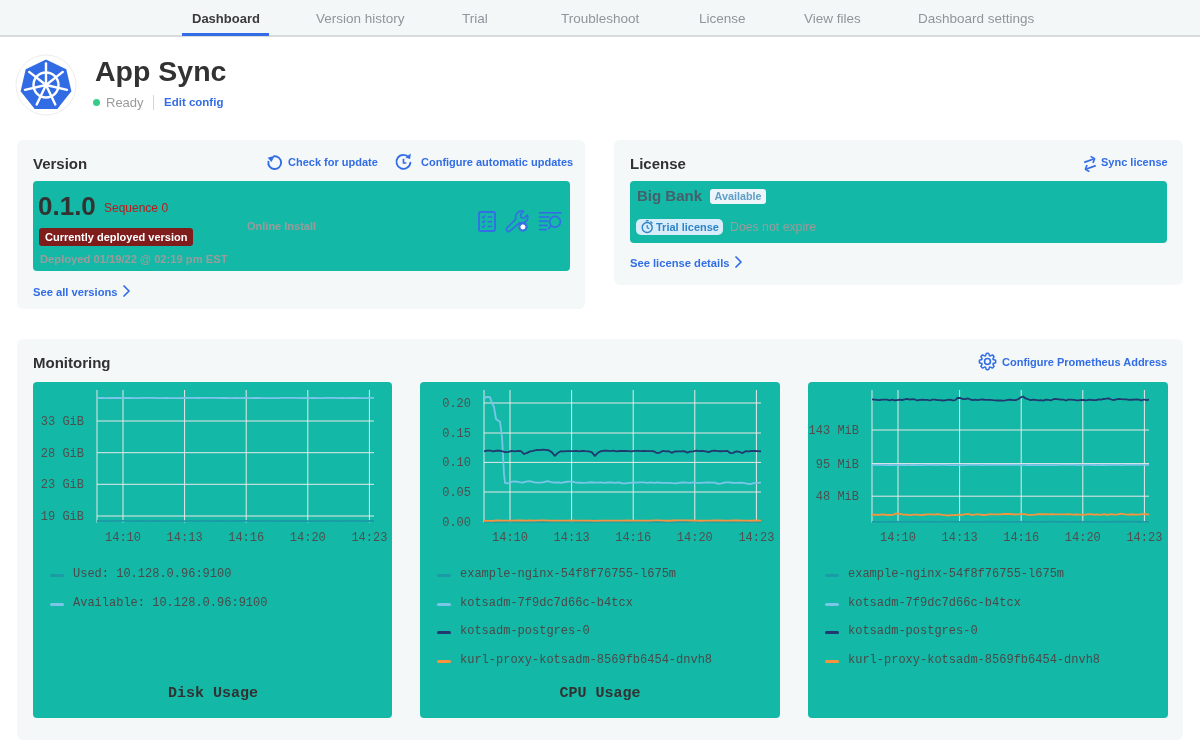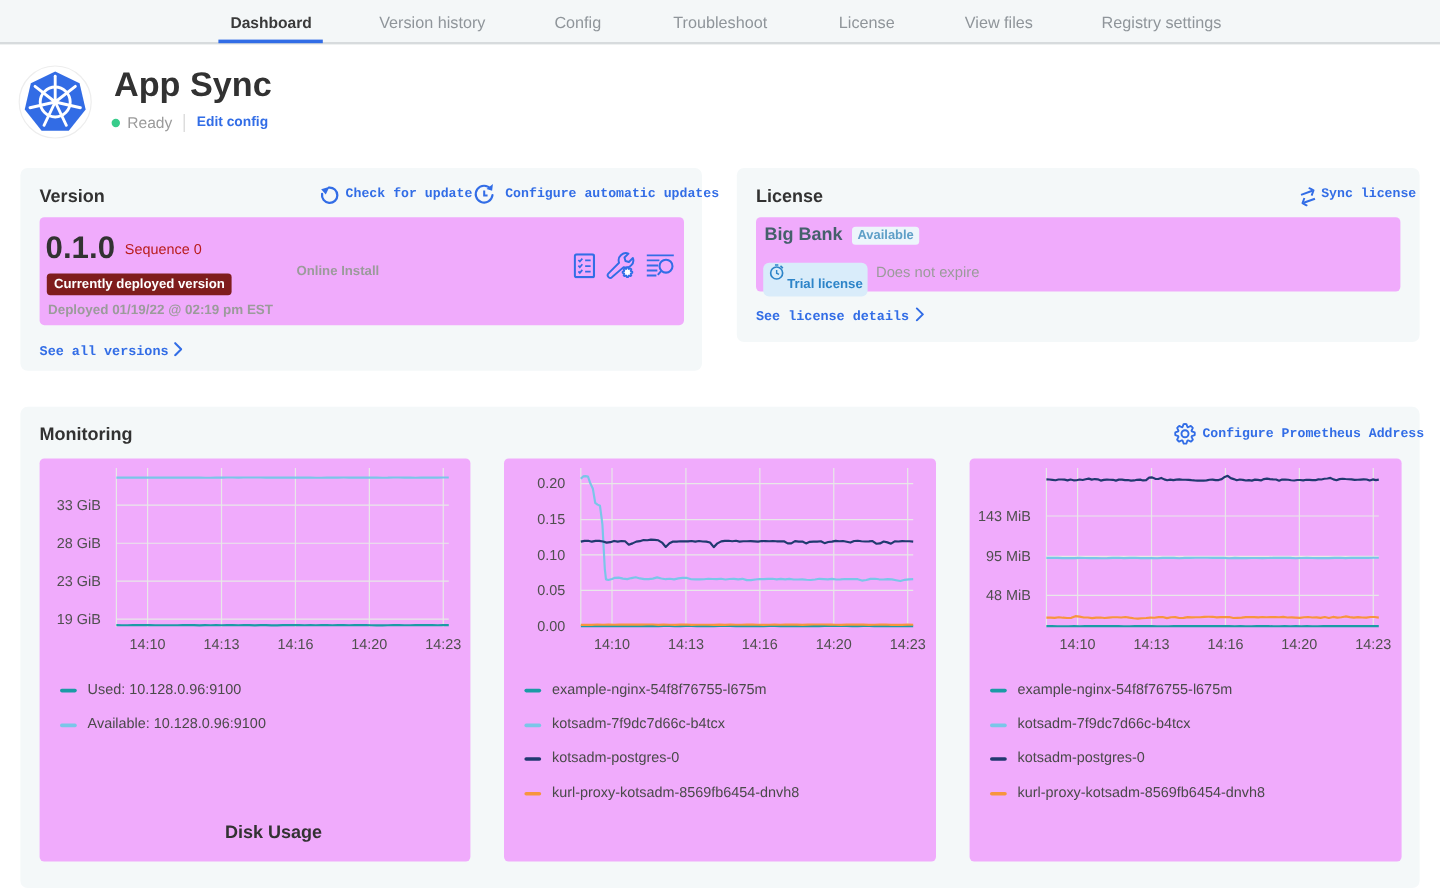--- a/index.html
+++ b/index.html
@@ -2,37 +2,37 @@
 <html><head><meta charset="utf-8"><style>
 * { margin:0; padding:0; box-sizing:border-box; }
 html,body { width:1200px; height:746px; background:#fff; font-family:"Liberation Sans", sans-serif; position:relative; overflow:hidden; }
 .abs { position:absolute; }
 .nav { position:absolute; top:0; left:0; width:1200px; height:35px; background:#f4f7f8; border-bottom:0; }
 .navline { position:absolute; top:35px; left:0; width:1200px; height:1.5px; background:#d7dbdd; }
 .tab { position:absolute; top:11px; font-size:13.5px; color:#8f959a; white-space:nowrap; }
 .tab.active { color:#3a3a3a; font-weight:700; font-size:13px; }
 .underline { position:absolute; left:182px; top:33px; width:87px; height:3px; background:#326de6; }
 .card { position:absolute; background:#f4f8f9; border-radius:6px; }
-.whitebox { position:absolute; background:#f0abfc; border-radius:4px; }
+.whitebox { position:absolute; background:#14b8a6; border-radius:4px;font-family:Liberation Mono, monospace; }
 .cardtitle { position:absolute; font-size:15px; font-weight:700; color:#323232; }
-.link { position:absolute; font-size:11px; font-weight:700; color:#326de6; white-space:nowrap;font-family:Liberation Mono, monospace; }
+.link { position:absolute; font-size:11px; font-weight:700; color:#326de6; white-space:nowrap; }
 .lg-row { position:absolute; left:17px; height:14px; }
 .lg-dash { position:absolute; left:0; top:5px; width:14px; height:3px; border-radius:2px; }
 .lg-txt { position:absolute; left:23px; top:-2px; font-size:12px; color:#4a4a4a; white-space:nowrap; }
-.chart-title { position:absolute; left:15px; width:360px; text-align:center; font-size:15px; font-weight:700; color:#323232; top:303px; }
+.chart-title { position:absolute; left:0; width:360px; text-align:center; font-size:15px; font-weight:700; color:#323232; top:303px; }
 </style></head>
 <body>
 <div class="nav">
   <div class="tab active" style="left:192px">Dashboard</div>
   <div class="tab" style="left:316px">Version history</div>
-  <div class="tab" style="left:462px">Config</div>
+  <div class="tab" style="left:462px">Trial</div>
   <div class="tab" style="left:561px">Troubleshoot</div>
   <div class="tab" style="left:699px">License</div>
   <div class="tab" style="left:804px">View files</div>
-  <div class="tab" style="left:918px">Registry settings</div>
+  <div class="tab" style="left:918px">Dashboard settings</div>
   <div class="navline"></div>
   <div class="underline"></div>
 </div>
 
 <svg width="62" height="62" viewBox="0 0 62 62" style="position:absolute;left:15px;top:54px">
 <circle cx="31" cy="31" r="30" fill="#fff" stroke="#ededed" stroke-width="1"></circle>
 <polygon points="31,5.5 51.3,15.3 56.4,37.3 42.3,54.9 19.7,54.9 5.6,37.3 10.7,15.3" fill="#326ce5"></polygon>
 <g stroke="#fff" stroke-width="2.4" fill="none" stroke-linecap="round">
 <circle cx="31" cy="31" r="12.5"></circle>
 <line x1="31" y1="31" x2="31" y2="9.5"></line>
@@ -104,21 +104,21 @@
 <svg width="14" height="16" viewBox="0 0 14 16" style="position:absolute;left:1083px;top:156px" fill="none" stroke="#326de6">
 <path d="M 1.2 6.4 L 10.6 3.0" stroke-width="1.7"></path>
 <path d="M 7.6 0.4 L 11.6 2.7 L 10.0 7.0" stroke-width="1.6" stroke-linejoin="round"></path>
 <path d="M 12.8 9.6 L 3.4 13.0" stroke-width="1.7"></path>
 <path d="M 6.4 15.6 L 2.4 13.3 L 4.0 9.0" stroke-width="1.6" stroke-linejoin="round"></path>
 </svg>
 <div class="link" style="left:1101px;top:156px">Sync license</div>
 <div class="whitebox" style="left:630px;top:181px;width:537px;height:62px"></div>
 <div class="abs" style="left:637px;top:187px;font-size:15px;font-weight:700;color:#44606b">Big Bank</div>
 <div class="abs" style="left:710px;top:189px;height:15px;line-height:15px;background:#edf5fb;color:#5e9fc7;font-size:10.8px;font-weight:700;padding:0 4.5px;border-radius:3px">Available</div>
-<div class="abs" style="left:636px;top:219px;height:28px;line-height:16px;background:#d9ecfa;color:#2d84c8;font-size:11px;font-weight:700;padding:10px 4px 0 20px;border-radius:5px">Trial license</div>
+<div class="abs" style="left:636px;top:219px;height:16px;line-height:16px;background:#d9ecfa;color:#2d84c8;font-size:11px;font-weight:700;padding:0 4px 0 20px;border-radius:5px">Trial license</div>
 <svg width="13" height="14" viewBox="0 0 13 14" style="position:absolute;left:641px;top:220px" fill="none" stroke="#2d84c8">
 <circle cx="6.2" cy="7.5" r="5" stroke-width="1.4"></circle>
 <path d="M6.2 5 L6.2 7.7 L8.2 8.6" stroke-width="1.2"></path>
 <path d="M9.4 1.6 L11.4 3.4" stroke-width="1.3"></path>
 <path d="M4.8 0.8 L7.6 0.8" stroke-width="1.3"></path>
 </svg>
 <div class="abs" style="left:730px;top:220px;font-size:12.3px;color:#9b9b9b">Does not expire</div>
 <div class="link" style="left:630px;top:256px;font-size:11.2px">See license details<svg width="7" height="12" viewBox="0 0 7 12" style="vertical-align:-1.5px;margin-left:5px">
       <path d="M1 1 L6 6 L1 11" fill="none" stroke="#326de6" stroke-width="1.7" stroke-linecap="round" stroke-linejoin="round"></path>
     </svg></div>
@@ -202,20 +202,21 @@
       <span class="lg-txt">kotsadm-7f9dc7d66c-b4tcx</span>
     </div>
 <div class="lg-row" style="top:244.0px">
       <span class="lg-dash" style="background:#20396f"></span>
       <span class="lg-txt">kotsadm-postgres-0</span>
     </div>
 <div class="lg-row" style="top:272.5px">
       <span class="lg-dash" style="background:#f7953e"></span>
       <span class="lg-txt">kurl-proxy-kotsadm-8569fb6454-dnvh8</span>
     </div>
+<div class="chart-title">CPU Usage</div>
 </div>
 <div class="whitebox" style="left:808px;top:382px;width:360px;height:336px">
 <svg width="360" height="170" style="position:absolute;left:0;top:0;overflow:visible">
 <line x1="64" y1="8" x2="64" y2="140.5" stroke="#e8e8e8" stroke-width="1"></line>
 <line x1="90" y1="8" x2="90" y2="140.5" stroke="#e8e8e8" stroke-width="1"></line>
 <line x1="151.6" y1="8" x2="151.6" y2="140.5" stroke="#e8e8e8" stroke-width="1"></line>
 <line x1="213.2" y1="8" x2="213.2" y2="140.5" stroke="#e8e8e8" stroke-width="1"></line>
 <line x1="274.8" y1="8" x2="274.8" y2="140.5" stroke="#e8e8e8" stroke-width="1"></line>
 <line x1="336.4" y1="8" x2="336.4" y2="140.5" stroke="#e8e8e8" stroke-width="1"></line>
 <line x1="64" y1="48" x2="341" y2="48" stroke="#e8e8e8" stroke-width="1"></line>

